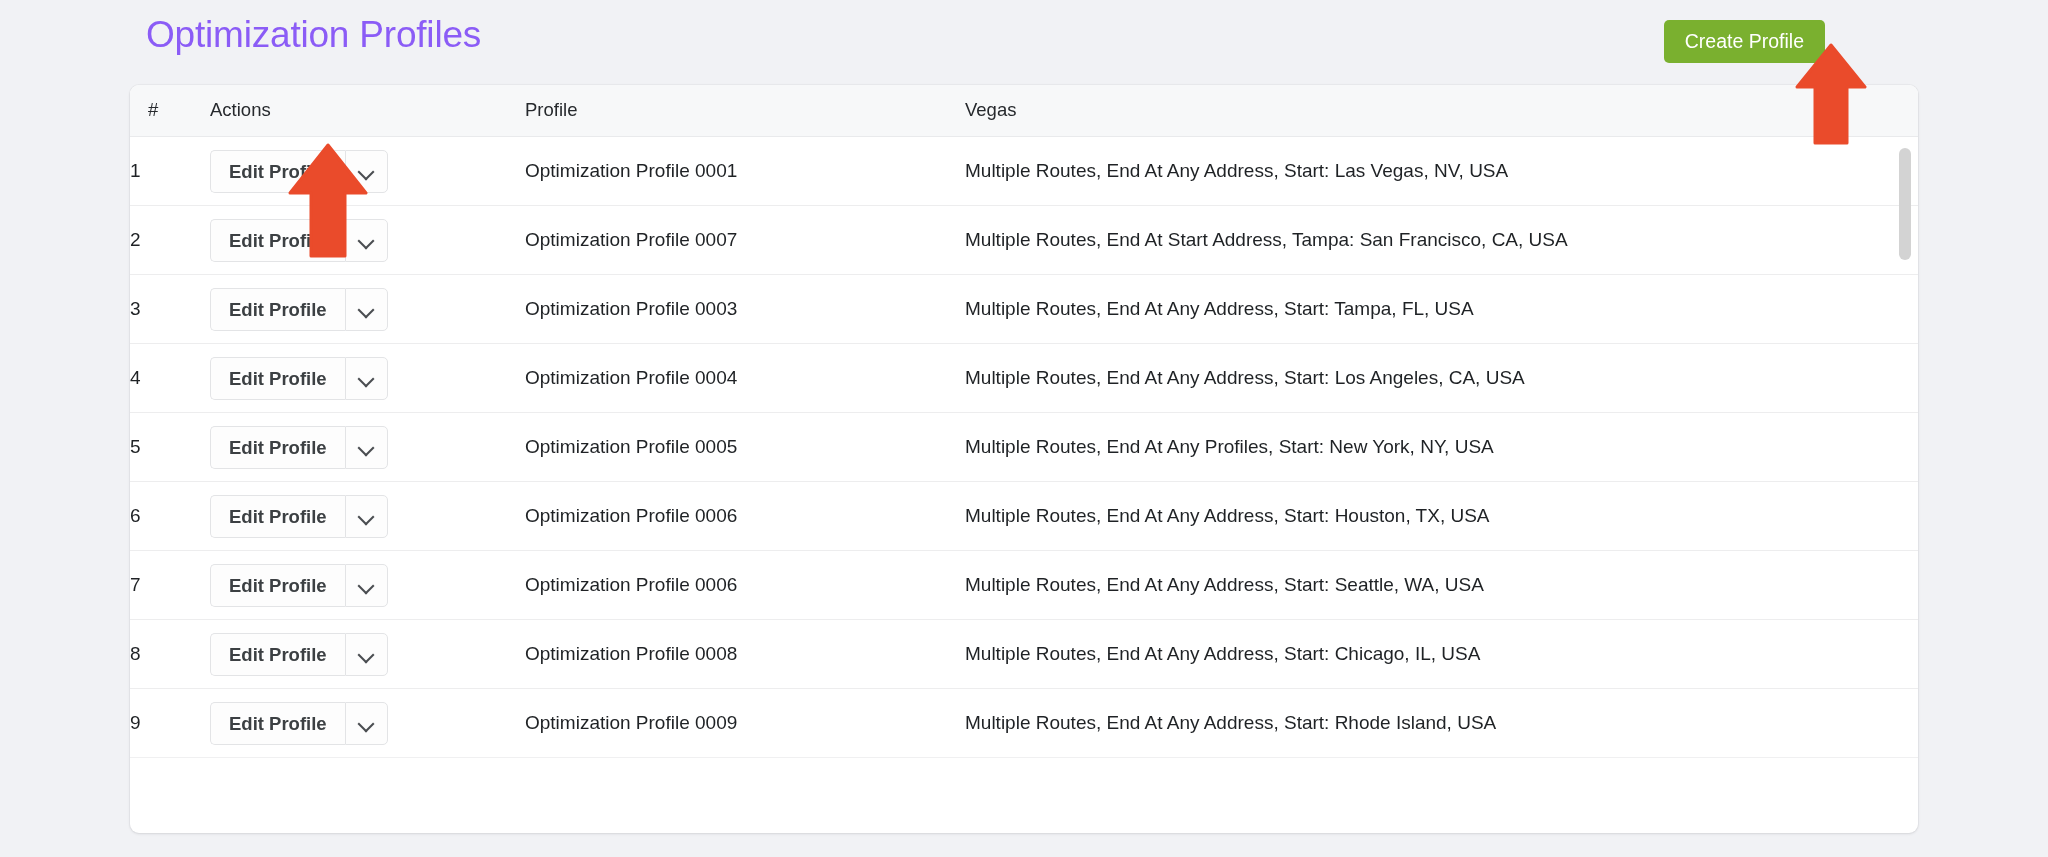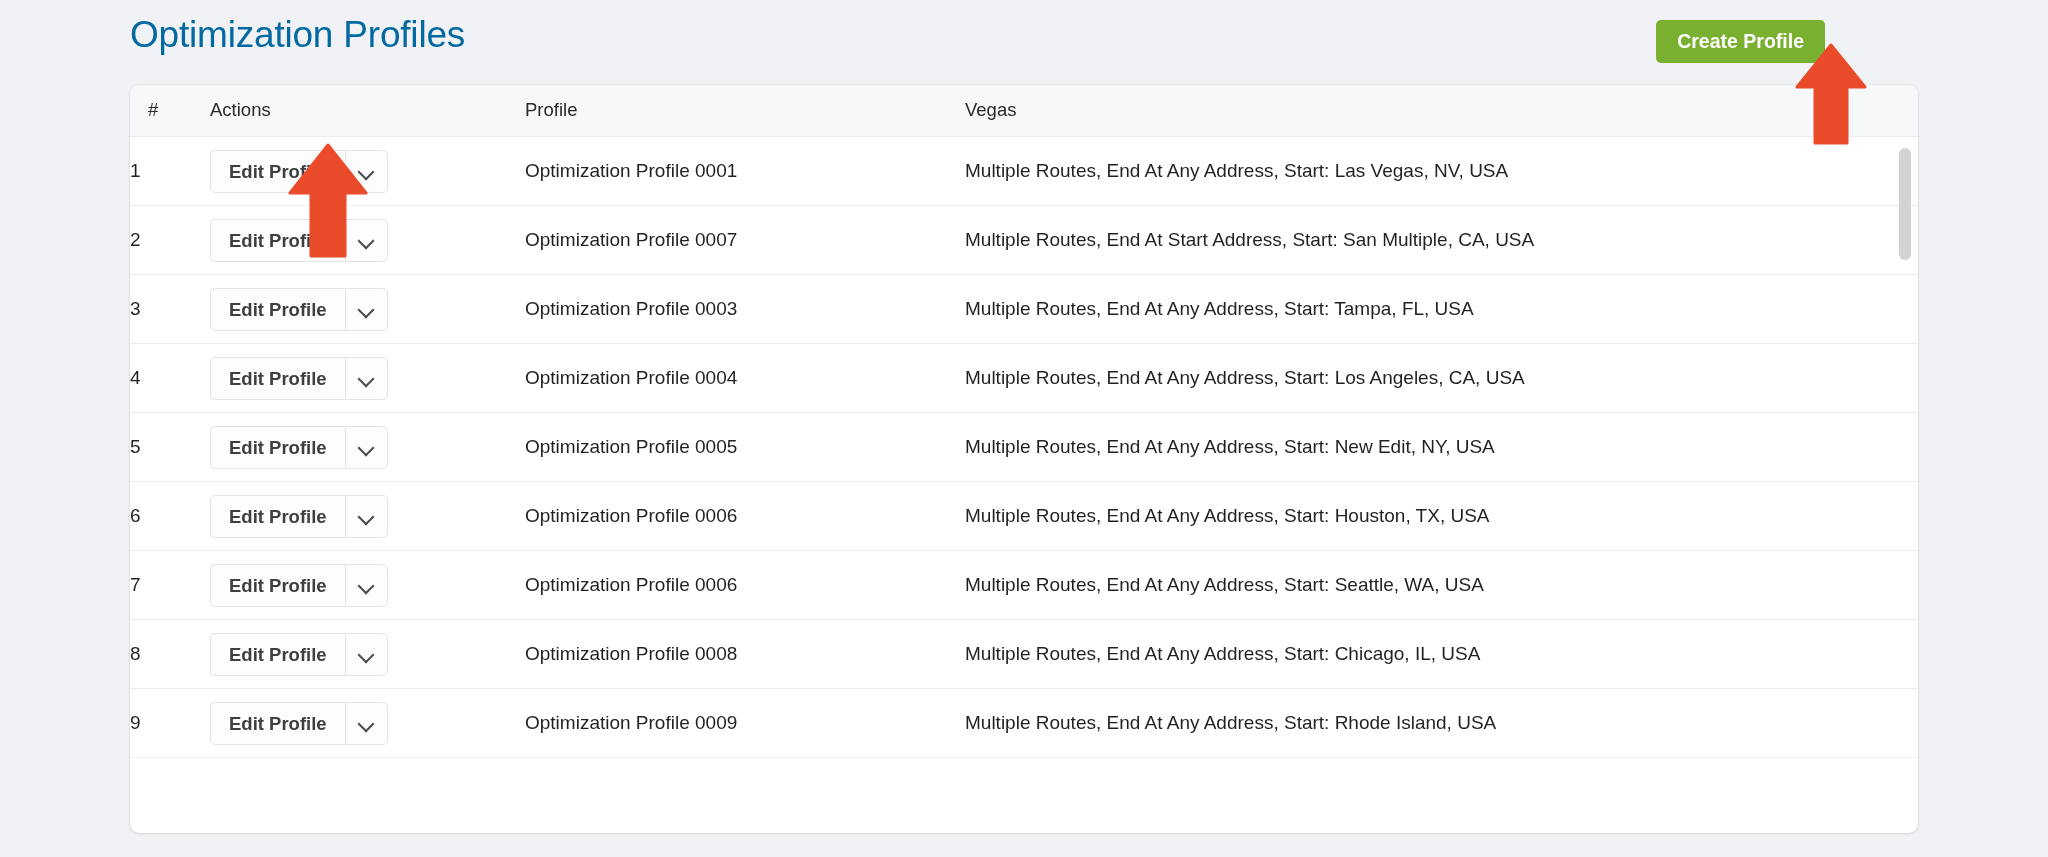--- a/index.html
+++ b/index.html
@@ -25,41 +25,41 @@
   
   .page-header {
     position: absolute;
     left: 130px;
     top: 8px;
     width: 1790px;
     height: 62px;
   }
   .page-title {
     position: absolute;
-    left: 0;
+    left: 16px;
     top: 6px;
     font-size: 37px;
     font-weight: 400;
-    color: #0369a1;
+    color: #8b5cf6;
     letter-spacing: -0.2px;
     white-space: nowrap;
   }
   .create-btn {
     position: absolute;
     right: 95px;
     top: 12px;
     background: #7ab02f;
     color: #ffffff;
     border: none;
     border-radius: 5px;
     padding: 0 21px;
     height: 43px;
     line-height: 43px;
     font-size: 19.5px;
-    font-weight: bold;
+    font-weight: normal;
     font-family: "Liberation Sans", sans-serif;
     cursor: pointer;
     white-space: nowrap;
   }
 
   
   .table-card {
     position: absolute;
     left: 130px;
     top: 85px;
@@ -221,21 +221,21 @@
           </tr>
           <tr>
             <td class="cell-num">2</td>
             <td class="cell-act"><div class="btn-group">
                 <button class="edit-btn">Edit Profile</button>
                 <button class="caret-btn">
                   <span class="chev"></span>
                 </button>
               </div></td>
             <td class="cell-prof">Optimization Profile 0007</td>
-            <td class="cell-info">Multiple Routes, End At Start Address, Start: San Multiple, CA, USA</td>
+            <td class="cell-info">Multiple Routes, End At Start Address, Tampa: San Francisco, CA, USA</td>
           </tr>
           <tr>
             <td class="cell-num">3</td>
             <td class="cell-act"><div class="btn-group">
                 <button class="edit-btn">Edit Profile</button>
                 <button class="caret-btn">
                   <span class="chev"></span>
                 </button>
               </div></td>
             <td class="cell-prof">Optimization Profile 0003</td>
@@ -254,21 +254,21 @@
           </tr>
           <tr>
             <td class="cell-num">5</td>
             <td class="cell-act"><div class="btn-group">
                 <button class="edit-btn">Edit Profile</button>
                 <button class="caret-btn">
                   <span class="chev"></span>
                 </button>
               </div></td>
             <td class="cell-prof">Optimization Profile 0005</td>
-            <td class="cell-info">Multiple Routes, End At Any Address, Start: New Edit, NY, USA</td>
+            <td class="cell-info">Multiple Routes, End At Any Profiles, Start: New York, NY, USA</td>
           </tr>
           <tr>
             <td class="cell-num">6</td>
             <td class="cell-act"><div class="btn-group">
                 <button class="edit-btn">Edit Profile</button>
                 <button class="caret-btn">
                   <span class="chev"></span>
                 </button>
               </div></td>
             <td class="cell-prof">Optimization Profile 0006</td>

